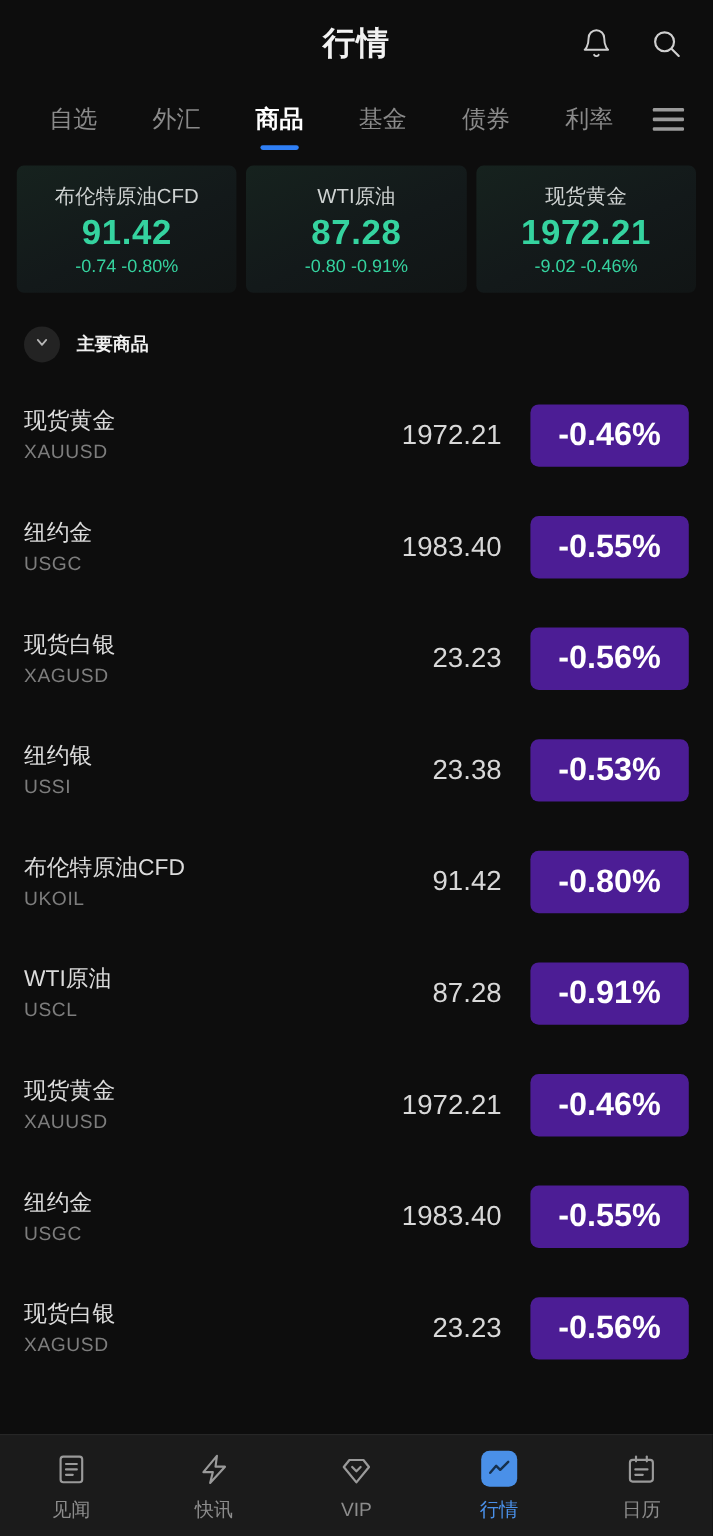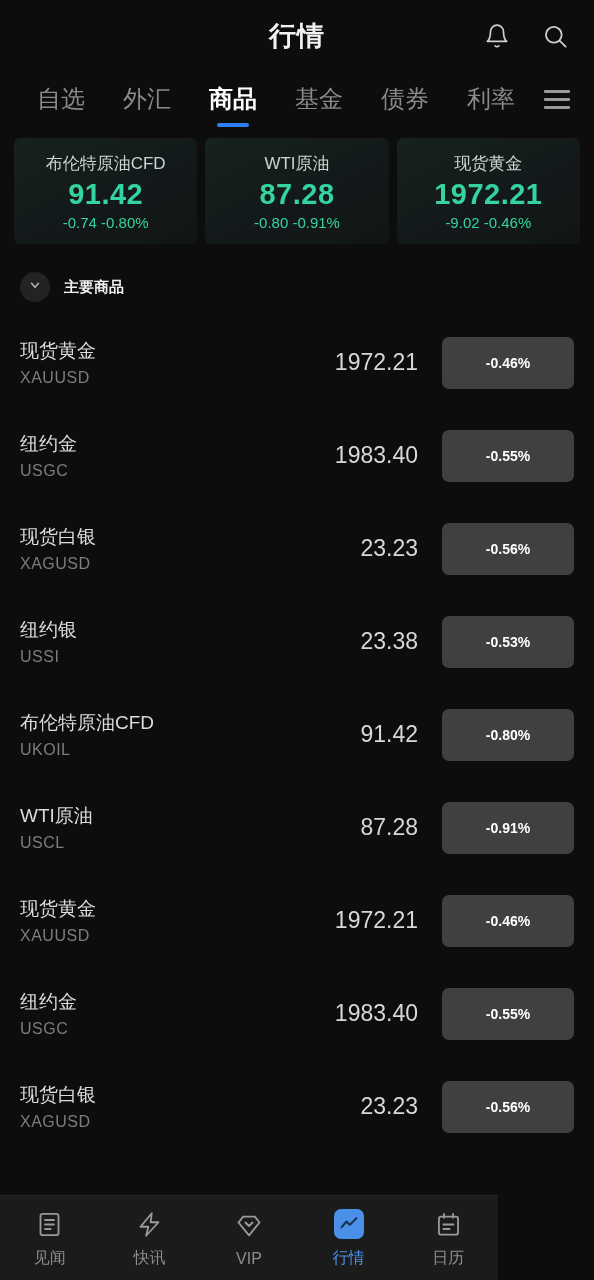--- a/index.html
+++ b/index.html
@@ -26,21 +26,21 @@
   .icon-btn { width:34px; height:34px; display:flex; align-items:center; justify-content:center; }
   .icon-btn svg { display:block; }
 
   
   .tabs {
     height:62px; display:flex; align-items:center; padding:0 14px 0 18px;
     position:relative;
   }
   .tab {
     flex:1 1 auto; text-align:center; position:relative;
-    color:#8a8a8a; font-size:24px; font-weight:400;
+    color:#8a8a8a; font-size:20px; font-weight:400;
     padding:6px 0 14px;
   }
   .tab.active { color:#ffffff; font-weight:700; }
   .tab.active::after {
     content:""; position:absolute; left:50%; transform:translateX(-50%);
     bottom:2px; width:32px; height:4px; border-radius:2px; background:#2f7ff5;
   }
   .tab-menu {
     width:46px; flex:0 0 46px; display:flex; flex-direction:column;
     align-items:center; justify-content:center; gap:5px; padding-bottom:8px;
@@ -79,27 +79,27 @@
   }
   .row-left { display:flex; flex-direction:column; gap:5px; min-width:0; }
   .row-name { color:#dcdcdc; font-size:19px; white-space:nowrap; }
   .row-symbol { color:#7d7d7d; font-size:16px; letter-spacing:0.5px; }
   .row-price {
     margin-left:auto; color:#d8d8d8; font-size:23px;
     text-align:right; padding-right:24px; white-space:nowrap;
   }
   .row-badge {
     width:132px; height:52px; border-radius:7px;
-    background:#404040; color:#ffffff; font-size:14px; font-weight:700;
+    background:#4c1d95; color:#ffffff; font-size:27px; font-weight:700;
     display:flex; align-items:center; justify-content:center; flex:0 0 132px;
   }
 
   
   .bottom-nav {
-    position:absolute; left:0; bottom:0; width:498px; height:85px;
+    position:absolute; left:0; bottom:0; width:594px; height:85px;
     background:#1b1b1b; border-top:1px solid #262626;
     display:flex; align-items:center;
   }
   .nav-item {
     flex:1; display:flex; flex-direction:column; align-items:center; gap:7px;
   }
   .nav-icon { width:34px; height:34px; display:flex; align-items:center; justify-content:center; }
   .nav-label { color:#8d8d8d; font-size:16px; }
   .nav-item.active .nav-label { color:#4a90e8; }
   .nav-active-box {

